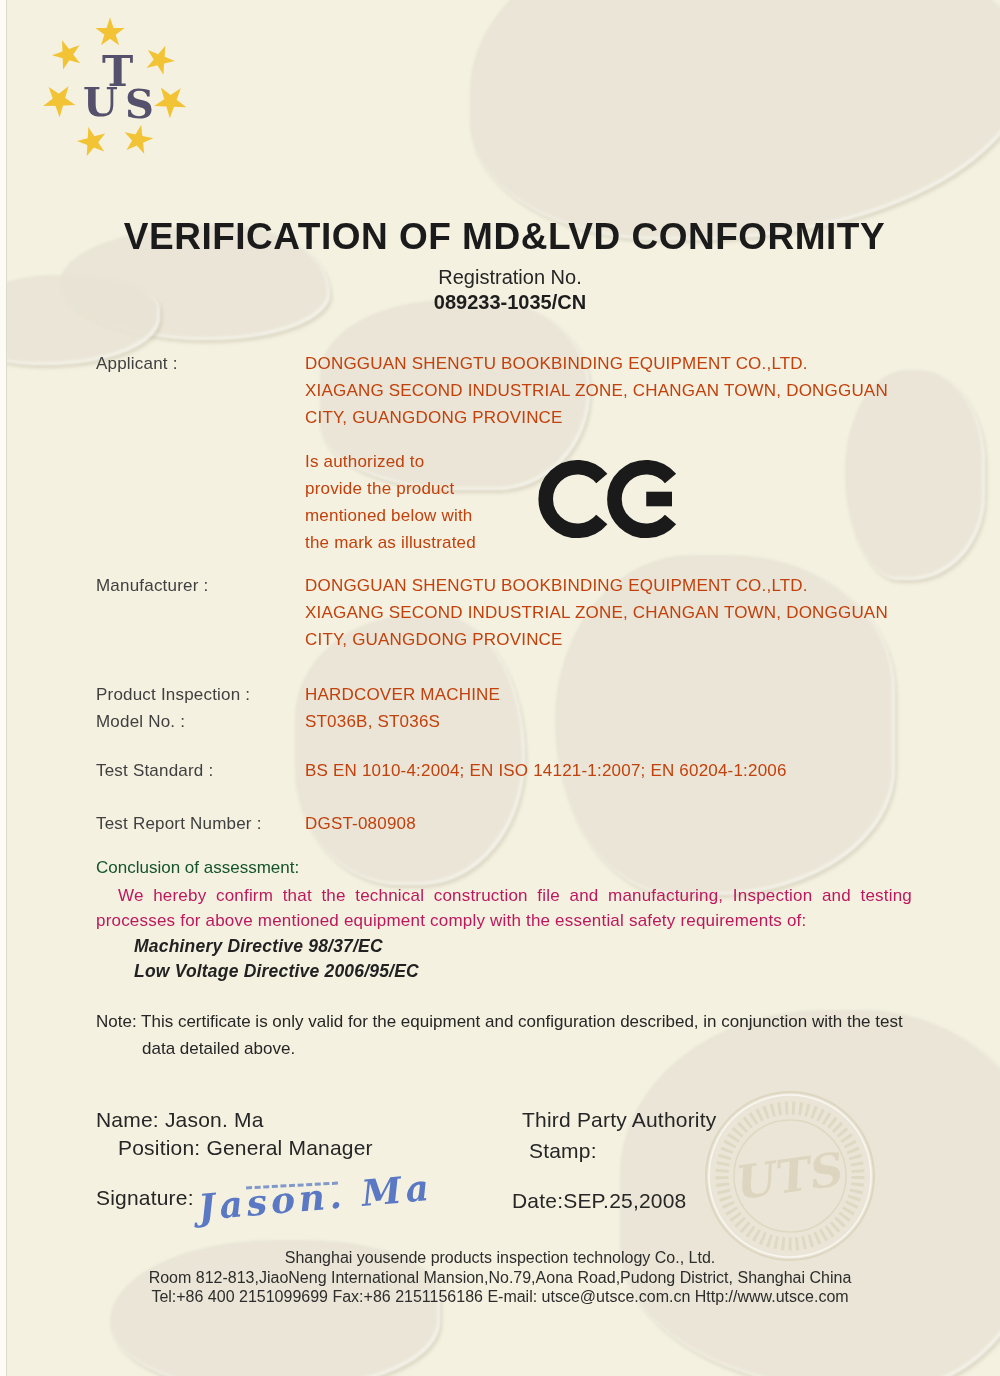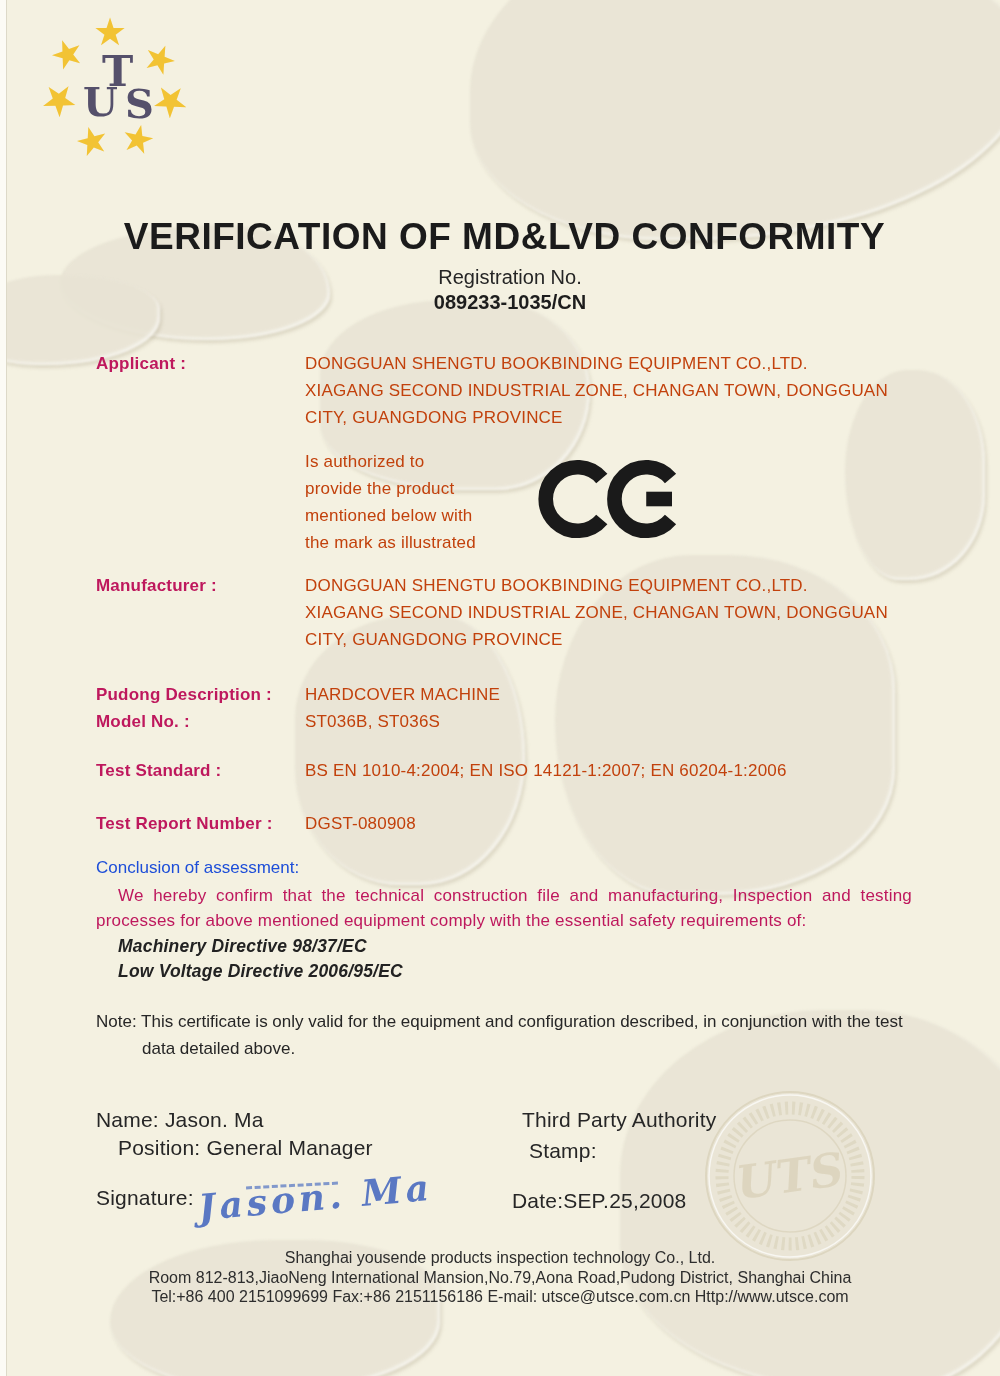--- a/index.html
+++ b/index.html
@@ -43,37 +43,37 @@
   .lt-s { left:95px; top:79px; font-size:40px; }
   
   .title {
     position:absolute; left:0; top:216px; width:1000px; padding-left:9px;
     text-align:center; font-size:37px; font-weight:bold; color:#1b1b1b; letter-spacing:0.5px;
   }
   .reg-label  { position:absolute; left:0; top:266px; width:1020px; text-align:center; font-size:20px; color:#252525; }
   .reg-number { position:absolute; left:0; top:291px; width:1020px; text-align:center; font-size:20px; font-weight:bold; color:#1d1d1d; }
   
   .flabel {
-    position:absolute; left:96px; font-size:17px; font-weight:bold;
-    color:#be185d; letter-spacing:0.2px; line-height:27px;
+    position:absolute; left:96px; font-size:17px; font-weight:normal;
+    color:#404040; letter-spacing:0.2px; line-height:27px;
   }
   .fvalue {
     position:absolute; left:305px; font-size:17px; color:#c2410c;
     letter-spacing:0.2px; line-height:27px; white-space:pre-line;
   }
   .auth { top:448px; width:230px; }
   .ce-wrap { position:absolute; left:538px; top:453px; width:140px; height:92px; }
   
-  .concl-head { position:absolute; left:96px; top:858px; font-size:17px; color:#1d4ed8; }
+  .concl-head { position:absolute; left:96px; top:858px; font-size:17px; color:#14532d; }
   .concl-body {
     position:absolute; left:96px; top:883px; width:816px;
     font-size:17px; color:#be185d; line-height:25px; text-align:justify; text-indent:22px; letter-spacing:0.2px;
   }
   .directive {
-    position:absolute; left:118px; font-size:17.5px; font-weight:bold; font-style:italic; color:#222; letter-spacing:0.2px;
+    position:absolute; left:134px; font-size:17.5px; font-weight:bold; font-style:italic; color:#222; letter-spacing:0.2px;
   }
   .d1 { top:936px; } .d2 { top:961px; }
   .note {
     position:absolute; left:96px; top:1008px; width:850px;
     font-size:17px; color:#262626; line-height:27px; white-space:pre-line;
     padding-left:46px; text-indent:-46px;
   }
   
   .txt { position:absolute; font-size:21px; color:#262626; letter-spacing:0.2px; }
   .sig-script {
@@ -144,21 +144,21 @@
       <path d="M 126 48.5 H 156"></path>
     </g>
   </svg>
 </div>
 
 <div class="flabel" style="top:572px;">Manufacturer :</div>
 <div class="fvalue" style="top:572px; width:620px;">DONGGUAN SHENGTU BOOKBINDING EQUIPMENT CO.,LTD.
 XIAGANG SECOND INDUSTRIAL ZONE, CHANGAN TOWN, DONGGUAN
 CITY, GUANGDONG PROVINCE</div>
 
-<div class="flabel" style="top:681px;">Pudong Description :</div>
+<div class="flabel" style="top:681px;">Product Inspection :</div>
 <div class="fvalue" style="top:681px;">HARDCOVER MACHINE</div>
 <div class="flabel" style="top:708px;">Model No. :</div>
 <div class="fvalue" style="top:708px;">ST036B, ST036S</div>
 
 <div class="flabel" style="top:757px;">Test Standard :</div>
 <div class="fvalue" style="top:757px; width:640px;">BS EN 1010-4:2004; EN ISO 14121-1:2007; EN 60204-1:2006</div>
 <div class="flabel" style="top:810px;">Test Report Number :</div>
 <div class="fvalue" style="top:810px;">DGST-080908</div>
 
 <div class="concl-head">Conclusion of assessment:</div>

